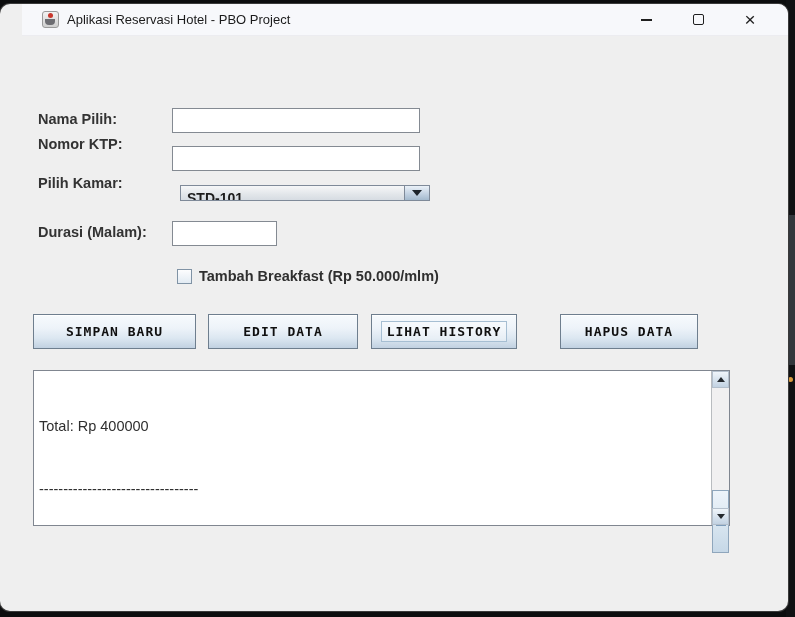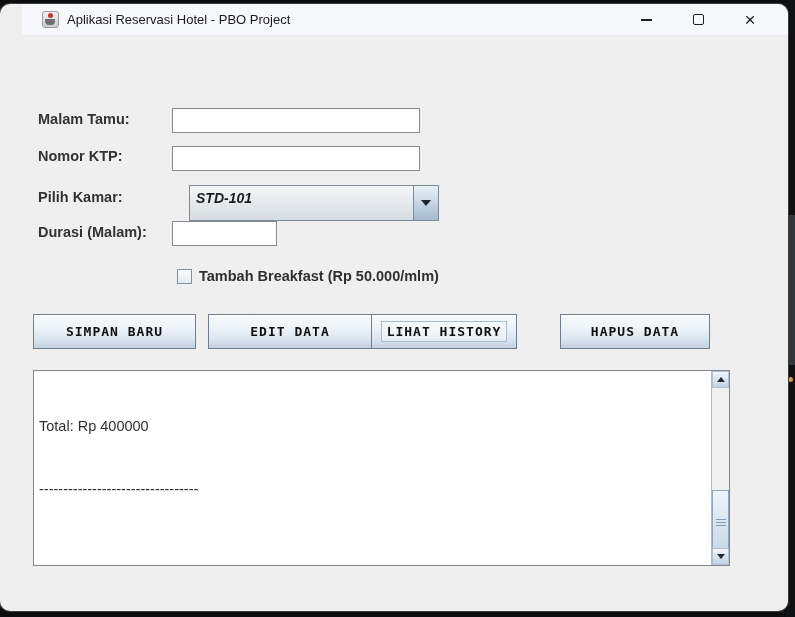--- a/index.html
+++ b/index.html
@@ -38,24 +38,23 @@
     font-size:19px; font-weight:bold; color:#2e2e2e; letter-spacing:0.5px;
   }
 
   .field-label { position:absolute; left:38px; font-size:14.5px; font-weight:bold; color:#333; }
   .text-input {
     position:absolute; left:172px; height:25px; width:248px;
     border:1px solid #848a92; background:#fff; font-size:14px; padding:0 5px;
     font-family:"Liberation Sans", sans-serif; outline:none;
   }
   .combo {
-    position:absolute; left:189px; top:181px; width:250px; height:36px;
+    position:absolute; left:180px; top:181px; width:250px; height:16px;
     border:1px solid #7f8a99; display:flex; overflow:hidden;
     background:linear-gradient(#f6f7f8, #e2e6ea 60%, #d6dce2);
-    font-style:italic;
   }
   .combo-text { flex:1; font-size:14px; font-weight:bold; color:#1c1c1c; padding:4px 0 0 6px; }
   .combo-arrow-btn {
     width:25px; border-left:1px solid #7f8a99; display:flex; align-items:center; justify-content:center;
     background:linear-gradient(#eaf1f8, #c3d2e2 55%, #a4bace);
   }
   .tri-down { width:0; height:0; border-left:5px solid transparent; border-right:5px solid transparent; border-top:6px solid #1d242b; }
 
   .checkbox-row { position:absolute; left:177px; top:264px; display:flex; align-items:center; }
   .checkbox-box {
@@ -69,26 +68,26 @@
     border:1px solid #6e7e8e;
     background:linear-gradient(#f7fafd 0%, #edf3f9 40%, #dce7f1 70%, #c1d1e1 100%);
     box-shadow:inset 0 1px 0 #ffffff;
     display:flex; align-items:center; justify-content:center;
     font-family:"DejaVu Sans Mono", monospace; font-weight:bold;
     font-size:13px; letter-spacing:1px; color:#101010; cursor:default;
   }
   .btn .focus-ring { padding:2px 5px; border:1px solid transparent;text-align:right; }
   .btn.focused .focus-ring { border-color:#a6bed2; background:rgba(255,255,255,0.35); }
   .btn-1 { left:33px;  width:163px; }
-  .btn-2 { left:208px; width:164px; }
+  .btn-2 { left:208px; width:150px; }
   .btn-3 { left:371px; width:146px; }
-  .btn-4 { left:560px; width:150px; }
+  .btn-4 { left:560px; width:138px; }
 
   .output {
-    position:absolute; left:33px; top:366px; width:697px; height:196px;
+    position:absolute; left:33px; top:366px; width:697px; height:156px;
     background:#fff; border:1px solid #808690;
   }
   .output-text {
     position:absolute; left:0; top:0; right:18px; bottom:0; overflow:hidden;
     padding:3px 0 0 5px; font-size:14.5px; color:#2f2f2f; line-height:21px; white-space:pre;
   }
   .scrollbar {
     position:absolute; top:0; right:0; width:18px; height:100%;
     background:#f1f0f1; border-left:1px solid #b9bcc0;
   }
@@ -137,27 +136,27 @@
       <span class="win-btn">
           <span class="glyph-max"></span>
         </span>
       <span class="win-btn">
           <span class="glyph-close">×</span>
         </span>
     </span>
   </div>
 
 
-  <span class="field-label" style="top:107px;">Malam Tamu:</span>
+  <span class="field-label" style="top:107px;">Nama Pilih:</span>
   <input class="text-input" style="top: 104px;" type="text" value="">
 
-  <span class="field-label" style="top:144px;">Nomor KTP:</span>
+  <span class="field-label" style="top:132px;">Nomor KTP:</span>
   <input class="text-input" style="top: 142px;" type="text" value="">
 
-  <span class="field-label" style="top:185px;">Pilih Kamar:</span>
+  <span class="field-label" style="top:171px;">Pilih Kamar:</span>
   <div class="combo">
     <span class="combo-text">STD-101</span>
     <span class="combo-arrow-btn">
       <span class="tri-down"></span>
     </span>
   </div>
 
   <span class="field-label" style="top:220px;">Durasi (Malam):</span>
   <input class="text-input" style="top: 217px; width: 105px;" type="text" value="">
 

